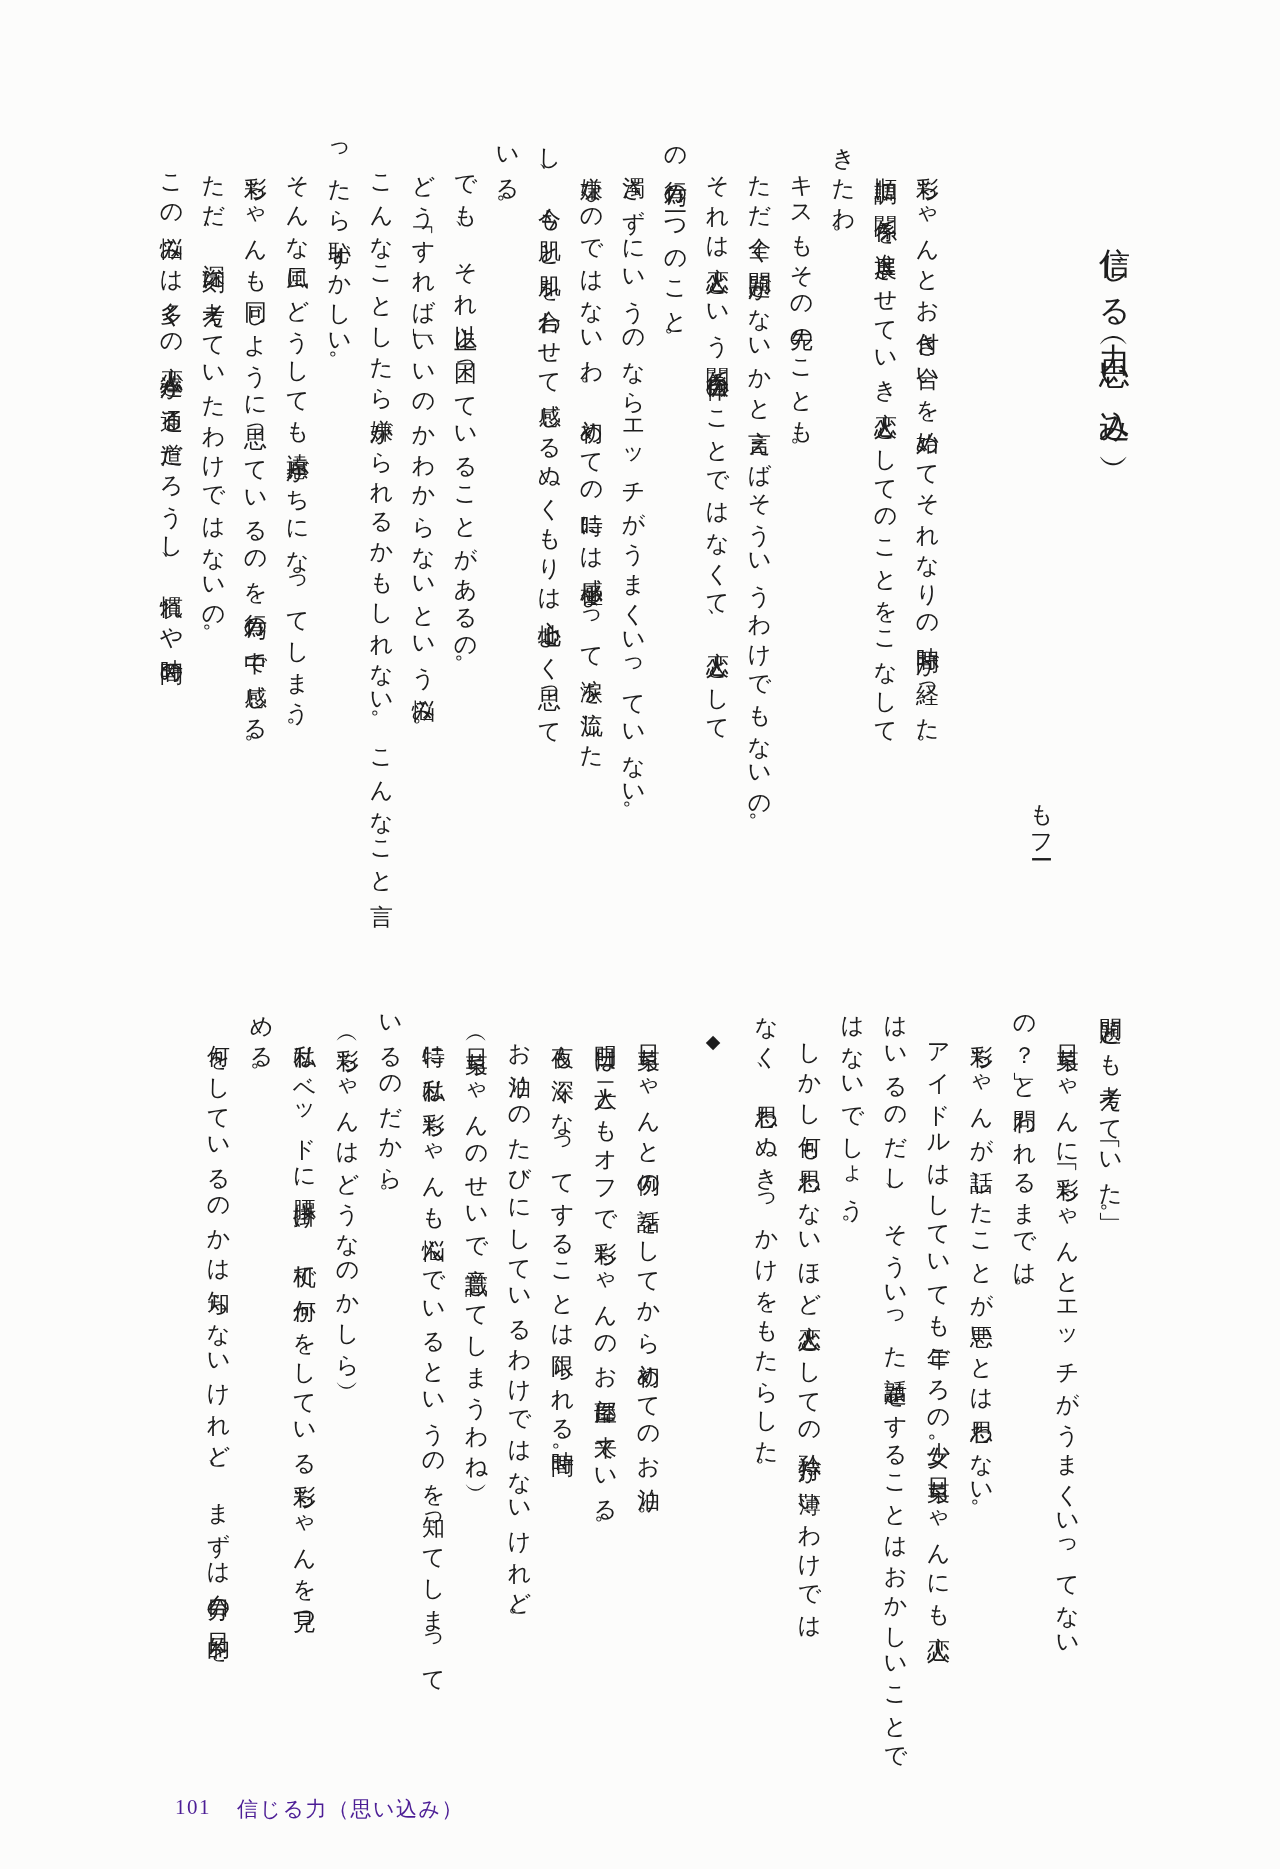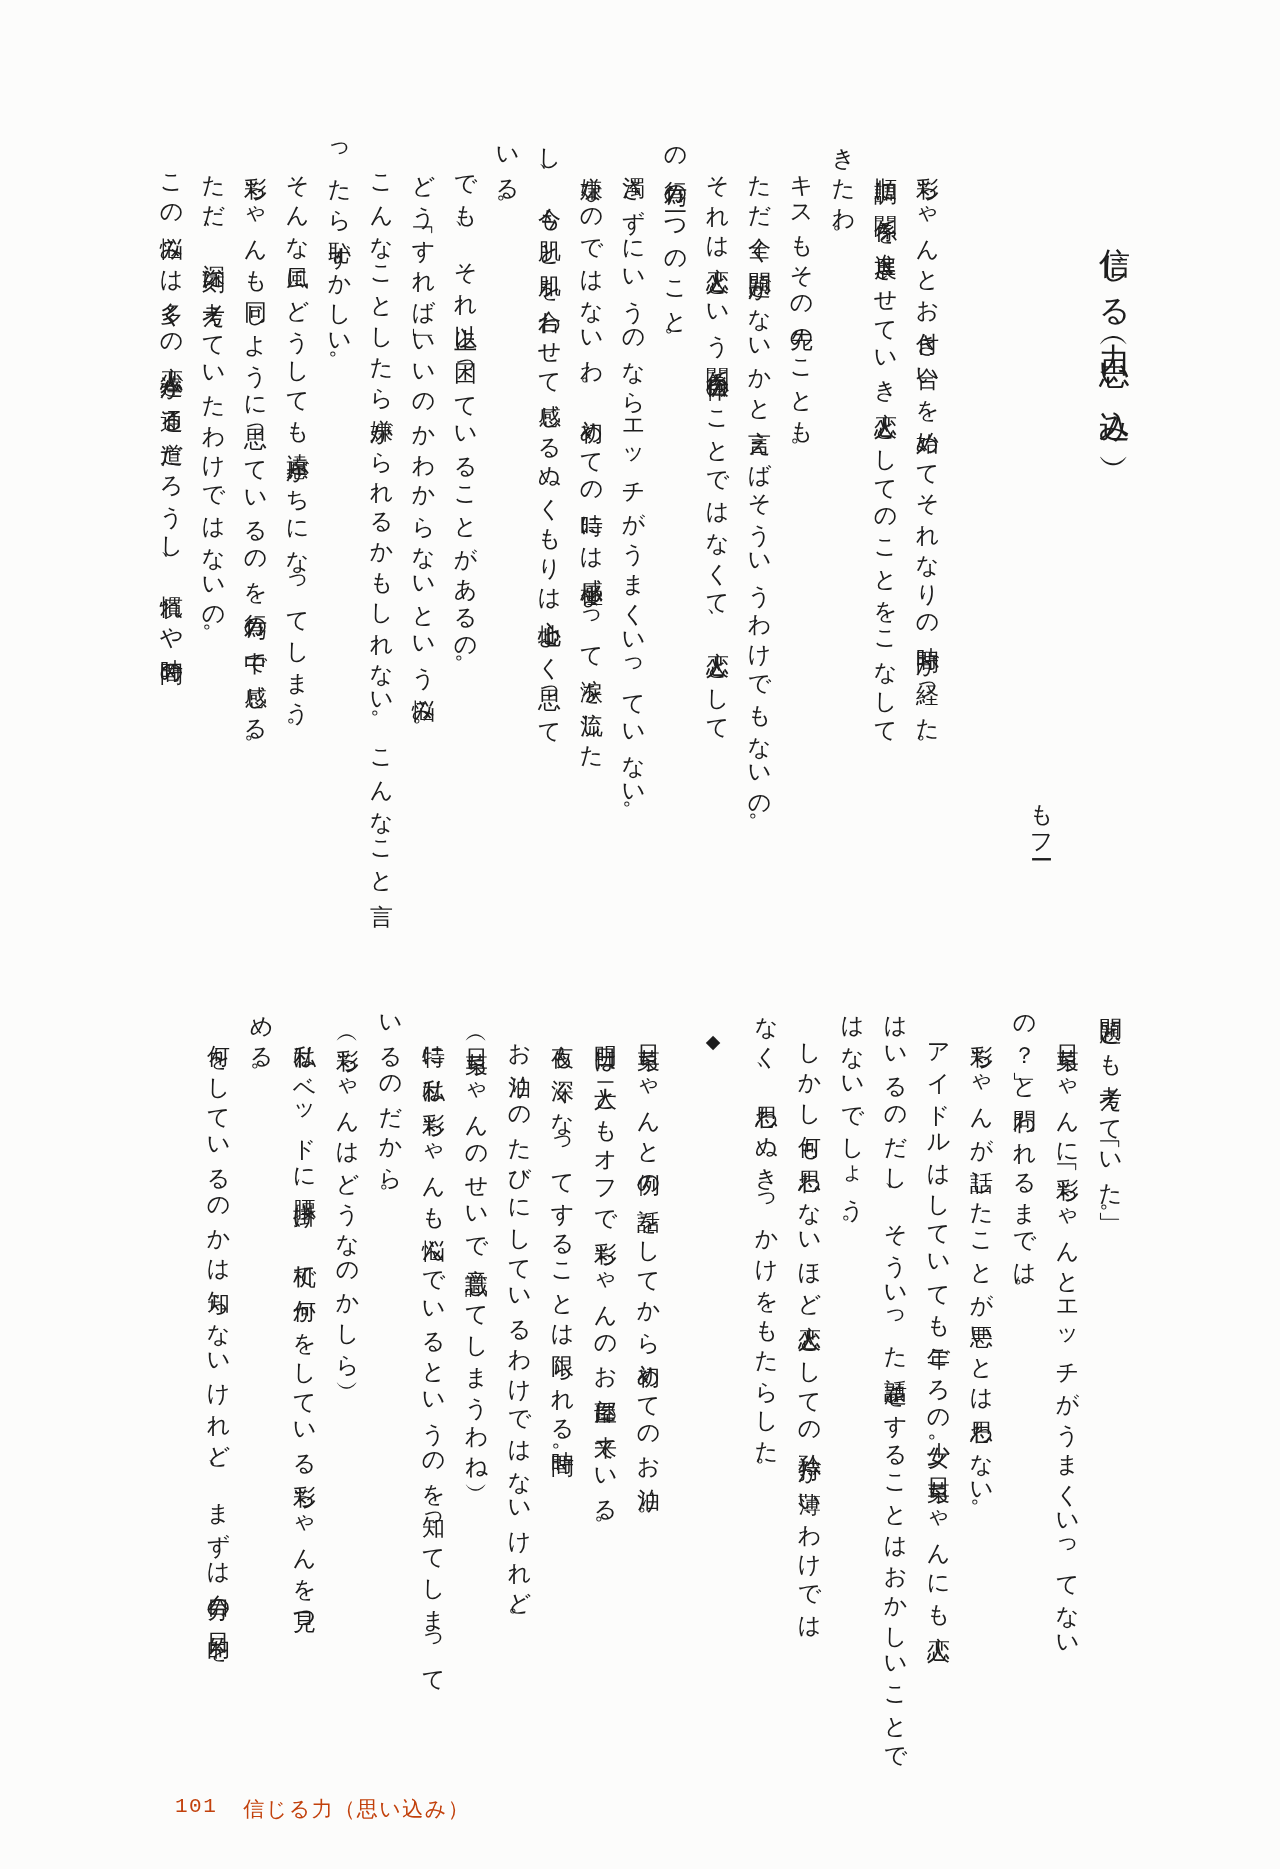--- a/index.html
+++ b/index.html
@@ -71,22 +71,21 @@
   }
   
   .footer {
     position: absolute;
     left: 175px;
     top: 1795px;
     font-size: 21px;
     letter-spacing: 1.5px;
     display: flex;
     gap: 26px;
-    color: #c2410c;
-    font-family: Liberation Mono, monospace;
+    color: #4c1d95;
   }
 </style>
 </head>
 <body>
 
 <div class="page">
 
   <div class="vblock top-block">
     <div class="title-col">信じる力（思い込み）</div>
     <div class="author-col">もフー</div>

